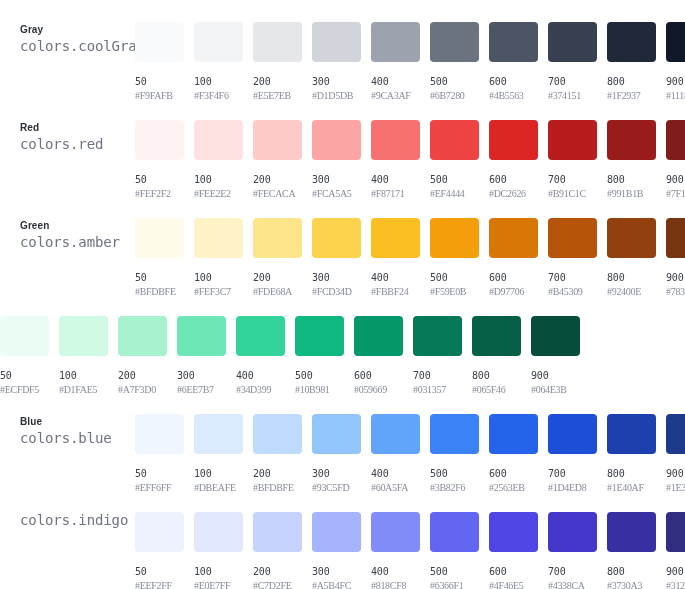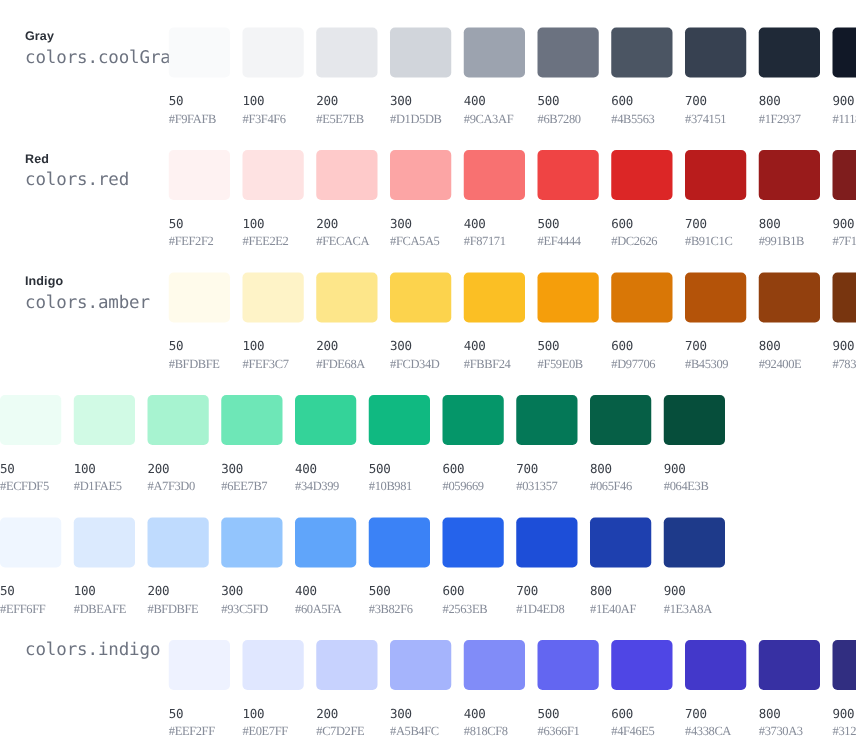--- a/index.html
+++ b/index.html
@@ -201,21 +201,21 @@
         </div>
         <div class="swatch-cell">
           <div class="swatch-chip" style="background-color: rgb(127, 29, 29);"></div>
           <div class="swatch-step">900</div>
           <div class="swatch-hex">#7F1D1D</div>
         </div>
       </div>
     </div>
     <div class="palette-row">
       <div class="row-heading">
-        <div class="row-title">Indigo</div>
+        <div class="row-title">Green</div>
         <div class="row-token">colors.amber</div>
       </div>
       <div class="swatch-strip">
         <div class="swatch-cell">
           <div class="swatch-chip" style="background-color: rgb(255, 251, 235);"></div>
           <div class="swatch-step">50</div>
           <div class="swatch-hex">#BFDBFE</div>
         </div>
         <div class="swatch-cell">
           <div class="swatch-chip" style="background-color: rgb(254, 243, 199);"></div>
@@ -312,20 +312,24 @@
           <div class="swatch-hex">#065F46</div>
         </div>
         <div class="swatch-cell">
           <div class="swatch-chip" style="background-color: rgb(6, 78, 59);"></div>
           <div class="swatch-step">900</div>
           <div class="swatch-hex">#064E3B</div>
         </div>
       </div>
     </div>
     <div class="palette-row">
+      <div class="row-heading">
+        <div class="row-title">Blue</div>
+        <div class="row-token">colors.blue</div>
+      </div>
       <div class="swatch-strip">
         <div class="swatch-cell">
           <div class="swatch-chip" style="background-color: rgb(239, 246, 255);"></div>
           <div class="swatch-step">50</div>
           <div class="swatch-hex">#EFF6FF</div>
         </div>
         <div class="swatch-cell">
           <div class="swatch-chip" style="background-color: rgb(219, 234, 254);"></div>
           <div class="swatch-step">100</div>
           <div class="swatch-hex">#DBEAFE</div>

